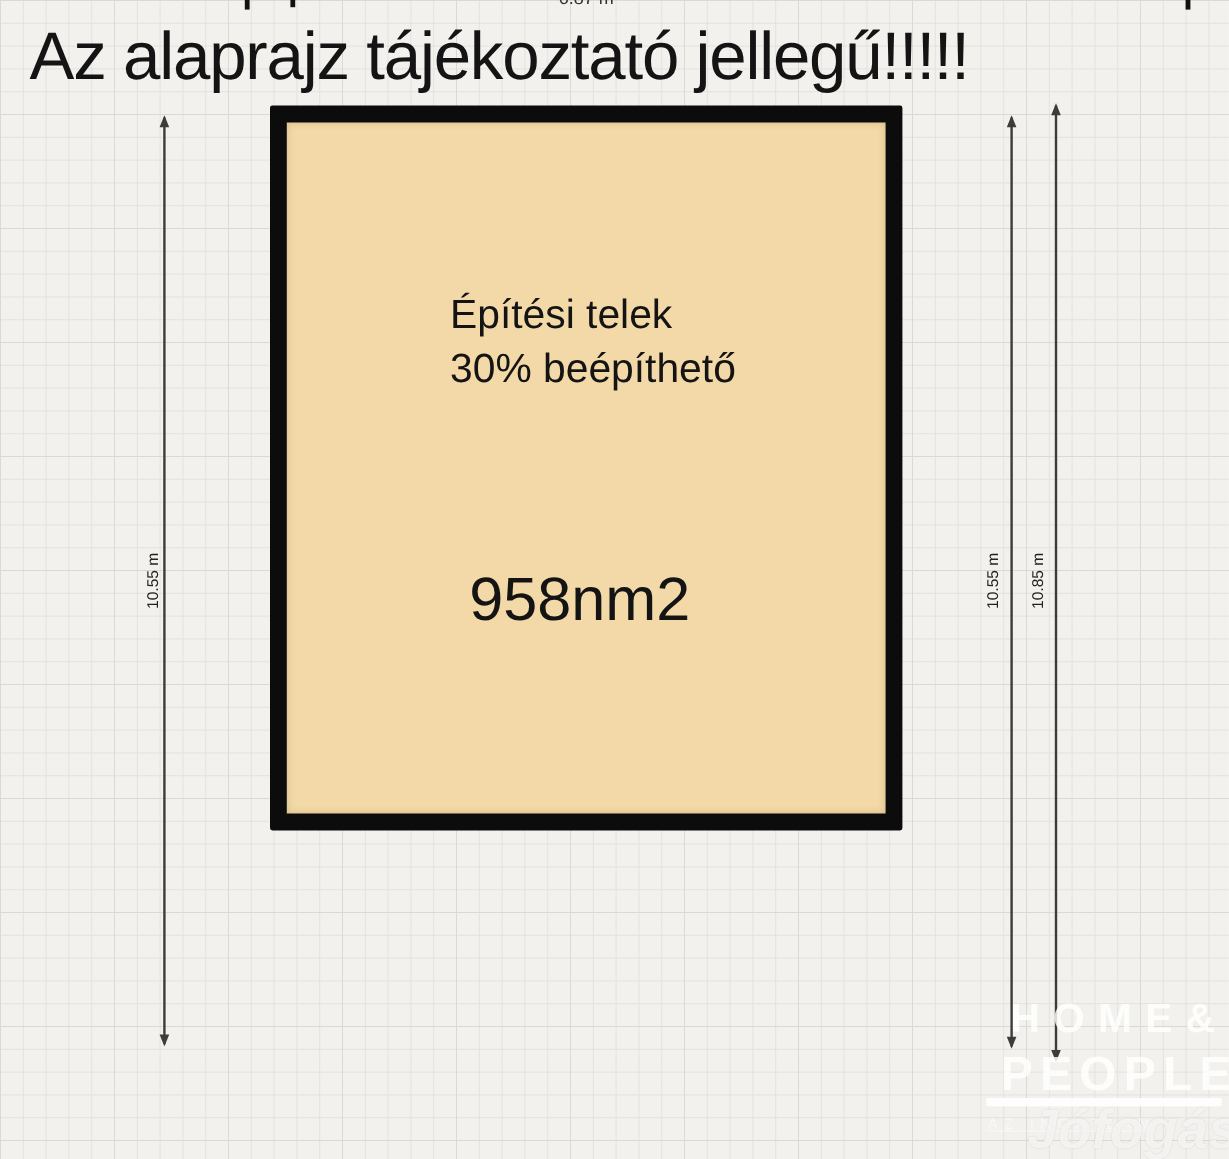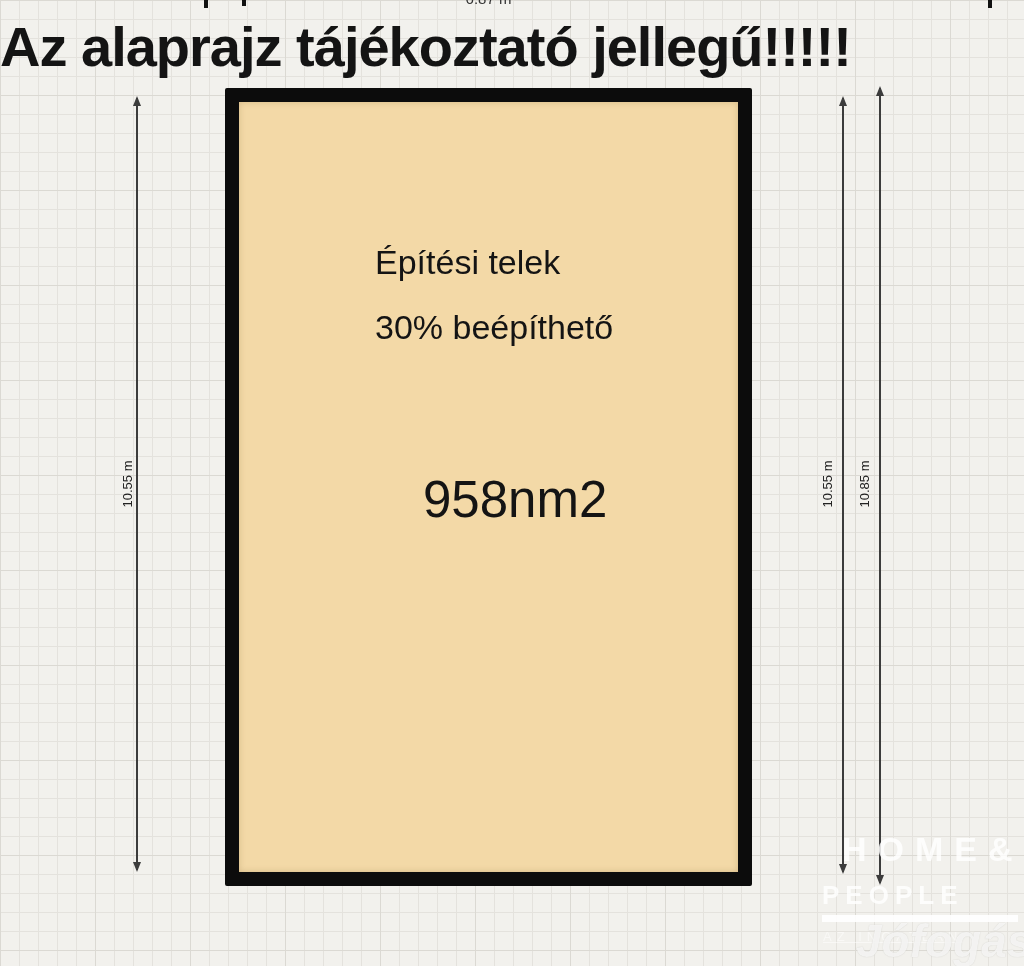--- a/index.html
+++ b/index.html
@@ -21,38 +21,38 @@
   }
   .top-dim-label {
     position: absolute; left: 225px; top: -10px; width: 527px;
     text-align: center; font-size: 15px; color: #333;
   }
   .tick-fragment {
     position: absolute; width: 4px; background: #111; top: 0;
   }
   .notice-title {
     position: absolute; left: 0; top: 16px; width: 832px;
-    font-size: 56px; line-height: 62px;
-    color: var(--ink, #141414); letter-spacing: -1px; white-space: nowrap; font-weight: bold;
+    text-align: center; font-size: 56px; line-height: 62px;
+    color: var(--ink, #141414); letter-spacing: -1px; white-space: nowrap;
   }
   .plot-rect {
     position: absolute; left: 225px; top: 88px;
-    width: 527px; height: 798px; box-sizing: border-box;
+    width: 527px; height: 604px; box-sizing: border-box;
     border: 14px solid var(--plot-border, #0c0c0c);
     background: var(--plot-fill, #f3d9a7);
     border-radius: 2px;
     box-shadow: inset 0 0 6px rgba(120,90,40,0.25);
   }
   .plot-type-label {
     position: absolute; left: 136px; top: 138px;
     font-size: 34px; line-height: 45px; color: var(--ink, #141414);
     white-space: nowrap;
   }
   .plot-area-label {
-    position: absolute; left: 184px; top: 368px;
+    position: absolute; left: 152px; top: 368px;
     font-size: 51px; color: var(--ink, #141414); white-space: nowrap;
   }
   .dim-line {
     position: absolute; width: 2px;
     background: var(--dim-line, #3c3c3c);
   }
   .arr {
     position: absolute; left: 50%; transform: translateX(-50%);
     width: 0; height: 0;
     border-left: 4px solid transparent; border-right: 4px solid transparent;
@@ -62,21 +62,21 @@
   .dim-label {
     position: absolute; width: 60px; height: 16px;
     transform: rotate(-90deg);
     font-size: 13px; color: #222; text-align: center; white-space: nowrap;
   }
   .agency-logo {
     position: absolute; left: 822px; top: 826px; width: 200px;
     color: rgba(255,255,255,0.82); font-weight: bold;
   }
   .agency-line1 { display: block; font-size: 34px; letter-spacing: 11px; line-height: 46px; margin-left: 20px; }
-  .agency-line2 { display: block; font-size: 26px; letter-spacing: 6px;  line-height: 46px; }
+  .agency-line2 { display: block; font-size: 40px; letter-spacing: 6px;  line-height: 46px; margin-left: 12px; }
   .agency-bar {
     position: absolute; left: 822px; top: 915px;
     width: 196px; height: 7px; background: rgba(255,255,255,0.9);
   }
   .agency-subtext {
     position: absolute; left: 823px; top: 929px;
     font-size: 13px; letter-spacing: 5px; color: rgba(255,255,255,0.5);
     white-space: nowrap;
     text-decoration: underline;
   }
@@ -96,21 +96,21 @@
   <div class="top-dim-label">6.87 m</div>
   <div class="tick-fragment" style="left:204px; height:8px;"></div>
   <div class="tick-fragment" style="left:242px; height:6px;"></div>
   <div class="tick-fragment" style="left:988px; height:8px;"></div>
 
   <div class="notice-title">Az alaprajz tájékoztató jellegű!!!!!</div>
 
   <div class="plot-rect">
     <div class="plot-type-label">
       <span style="display:block;">Építési telek</span>
-      <span style="display:block;margin-top:20px;">30% beépíthető</span>
+      <span style="display:block;">30% beépíthető</span>
     </div>
     <div class="plot-area-label">958nm2</div>
   </div>
 
   <div class="dim-line" style="left:136px; top:98px; height:772px;">
     <span class="arr up"></span>
     <span class="arr down"></span>
   </div>
   <div class="dim-label" style="left:98px; top:476px;">10.55 m</div>
 

